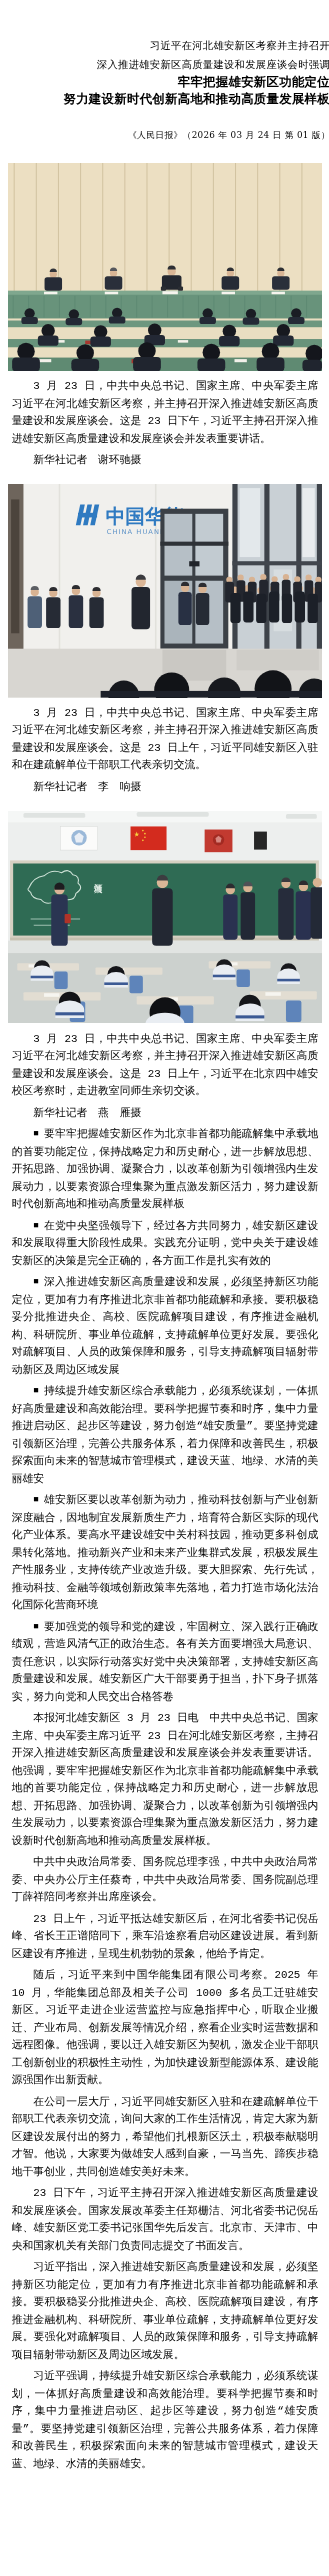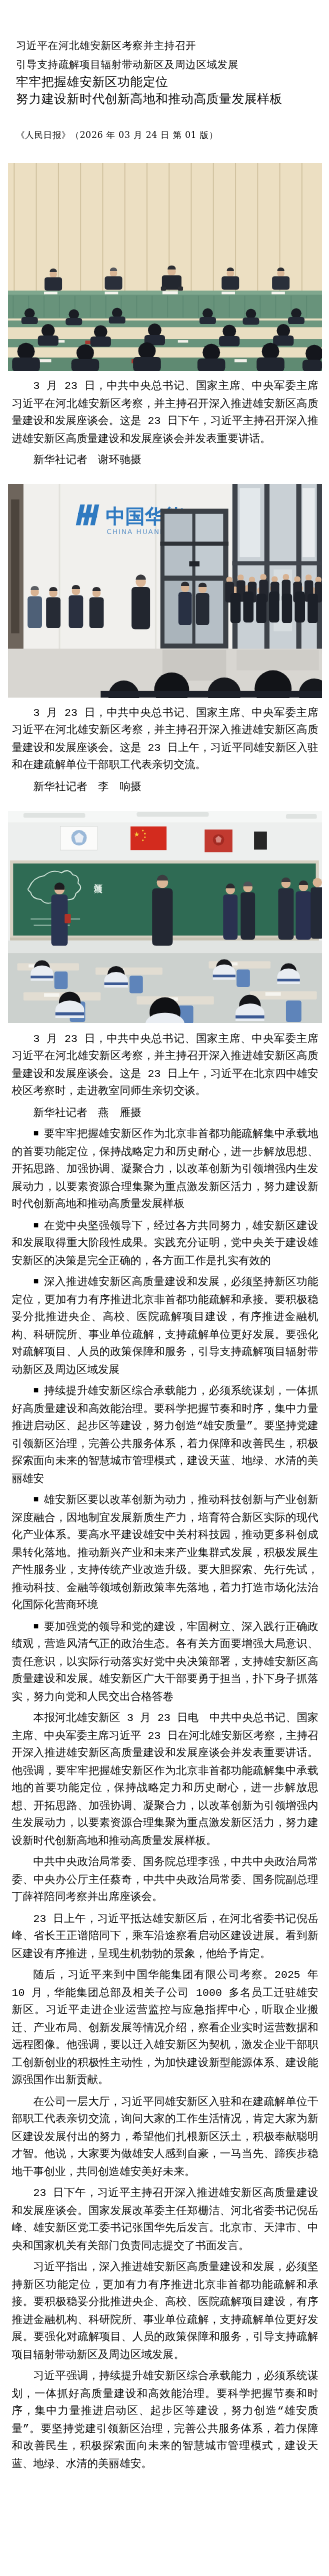--- a/index.html
+++ b/index.html
@@ -5,23 +5,23 @@
   html,body{margin:0;padding:0;background:#ffffff;}
   .page{
     width:330px;
     min-height:3163px;
     margin:0 auto;
     background:#ffffff;
     font-family:"DejaVu Serif","Liberation Serif",serif;
     color:#000;
     box-sizing:border-box;
   }
-  header.masthead{padding-top:36px;text-align:left;margin-left:16px;}
+  header.masthead{padding-top:36px;text-align:right;}
   .hl-sub{font-size:10.3px;line-height:18.5px;font-weight:400;letter-spacing:0.3px;}
-  .hl-main{font-size:12.4px;line-height:17px;font-weight:400;
+  .hl-main{font-size:12.4px;line-height:17px;font-weight:700;
            font-family:"DejaVu Sans","Liberation Sans",sans-serif;letter-spacing:0.3px;}
   .hl-names{font-size:10.3px;line-height:20.6px;}
   .source-line{font-size:8.8px;margin-top:23px;letter-spacing:0.3px;}
   .content{padding:0 7.7px;}
   figure.photo-figure{margin:14.4px 0 0 0;}
   figure.photo-figure:first-of-type{margin-top:20.6px;}
   .photo{display:block;width:314px;height:auto;}
   figcaption{margin-top:7.2px;}
   .cap,.credit,.hl-item,.body-p{
     font-size:10.8px;line-height:17.5px;text-align:justify;margin:4px;font-family:Liberation Mono, monospace;
@@ -34,21 +34,21 @@
   article.body{margin-top:2.1px;padding-bottom:31px;}
   .body-p{text-indent:2em;}
 </style>
 </head>
 <body>
 
 <div class="page">
 
   <header class="masthead">
     <div class="hl-sub">习近平在河北雄安新区考察并主持召开</div>
-    <div class="hl-sub">引导支持疏解项目辐射带动新区及周边区域发展</div>
+    <div class="hl-sub">深入推进雄安新区高质量建设和发展座谈会时强调</div>
     <div class="hl-main">牢牢把握雄安新区功能定位</div>
     <div class="hl-main">努力建设新时代创新高地和推动高质量发展样板</div>
     <div class="source-line">《人民日报》（2026 年 03 月 24 日  第  01 版）</div>
   </header>
 
   <div class="content">
 
     <figure class="photo-figure">
       <svg class="photo" viewBox="0 0 610 405" xmlns="http://www.w3.org/2000/svg" role="img">
         <rect width="610" height="405" fill="#e9dec1"></rect>

